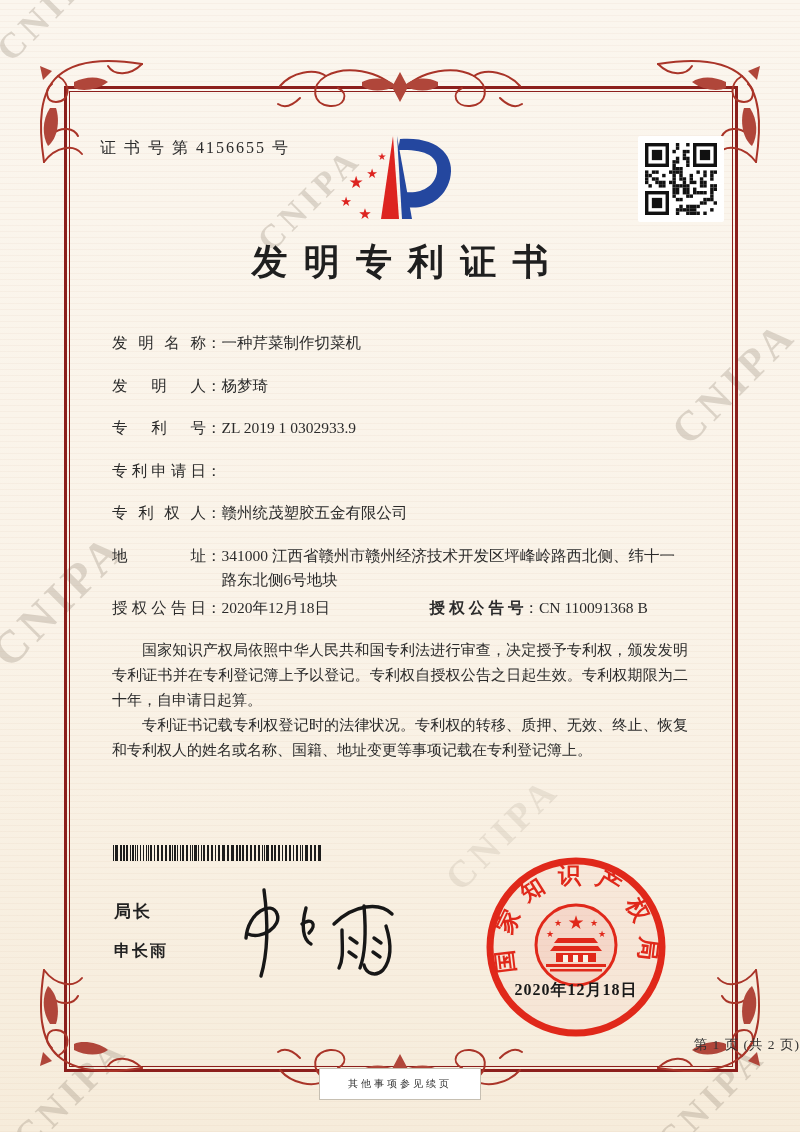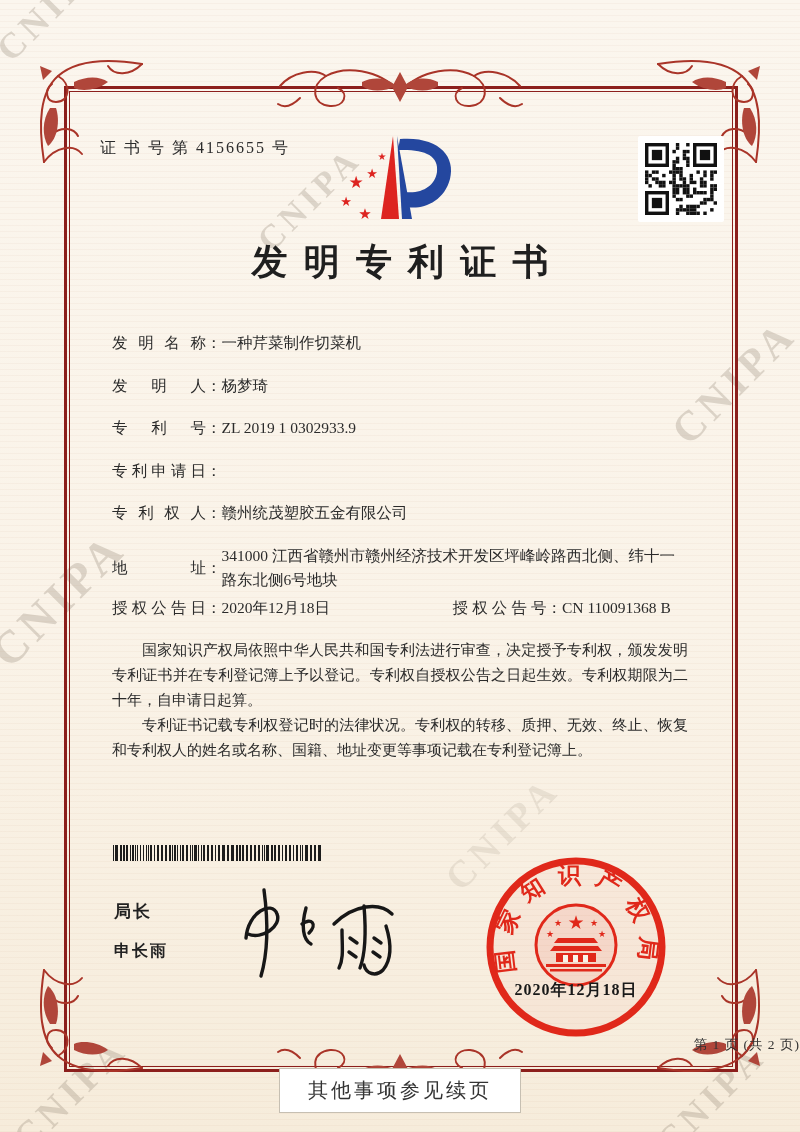--- a/index.html
+++ b/index.html
@@ -32,42 +32,42 @@
   .cert-no{position:absolute;left:100px;top:138px;z-index:4;
     font-size:16px;letter-spacing:2px;color:#2b2b2b;text-align:right;}
   .logo{position:absolute;left:336px;top:126px;z-index:4;}
   .qr-patch{position:absolute;left:638px;top:136px;width:86px;height:86px;
     background:#fff;z-index:4;border-radius:2px;
     display:flex;align-items:center;justify-content:center;}
   .title{position:absolute;left:0;top:238px;width:100%;text-align:center;z-index:4;
     font-size:36px;font-weight:bold;color:#1f1f1f;
     letter-spacing:0.45em;text-indent:0.45em;}
   .content{position:absolute;left:112px;top:331px;width:576px;z-index:4;color:#2b2b2b;}
-  .row{display:flex;align-items:center;margin-bottom:18.5px;font-size:15.5px;line-height:1.55;}
+  .row{display:flex;align-items:flex-start;margin-bottom:18.5px;font-size:15.5px;line-height:1.55;}
   .row .lbl{display:inline-block;width:94px;text-align:justify;text-align-last:justify;flex:none;}
   .row .colon{flex:none;}
   .row .val{flex:1;}
   .row.addr{margin-bottom:4px;}
   .row.grant .val1{flex:none;min-width:172px;}
   .row.grant .lbl2{display:inline-block;width:94px;text-align:justify;text-align-last:justify;
-    flex:none;margin-left:59px;}
+    flex:none;margin-left:36px;font-weight:bold;}
   .paras{margin-top:14px;}
   .paras p{margin:0;font-size:15px;line-height:1.66;text-align:justify;text-indent:2em;}
   .barcode{position:absolute;left:112px;top:845px;z-index:4;}
   .officer{position:absolute;left:114px;top:900px;z-index:4;
     font-family:"Liberation Sans","DejaVu Sans",sans-serif;color:#222;}
   .officer .o-title{font-size:17px;font-weight:600;margin-bottom:18px;letter-spacing:2px;}
   .officer .o-name{font-size:16px;font-weight:700;letter-spacing:2px;}
   .signature{position:absolute;left:218px;top:880px;z-index:4;}
   .seal{position:absolute;left:484px;top:855px;z-index:5;}
   .page-info{position:absolute;left:0;top:1036px;width:100%;text-align:right;z-index:4;
     font-size:13.5px;color:#333;letter-spacing:1px;}
   .note-box{position:absolute;left:50%;top:1068px;transform:translateX(-50%);z-index:6;
     background:#fff;border:1px solid #c6bfb2;padding:8px 28px;
-    font-size:20px;color:#333;letter-spacing:3px;white-space:nowrap;}
+    font-size:10px;color:#333;letter-spacing:3px;white-space:nowrap;}
 </style>
 </head>
 <body>
 
 <div class="page">
 
   <span class="wm" style="left:-12px;top:40px;font-size:36px;">CNIPA</span>
   <span class="wm" style="left:250px;top:232px;font-size:34px;">CNIPA</span>
   <span class="wm" style="left:662px;top:420px;font-size:42px;">CNIPA</span>
   <span class="wm" style="left:-20px;top:640px;font-size:46px;">CNIPA</span>

